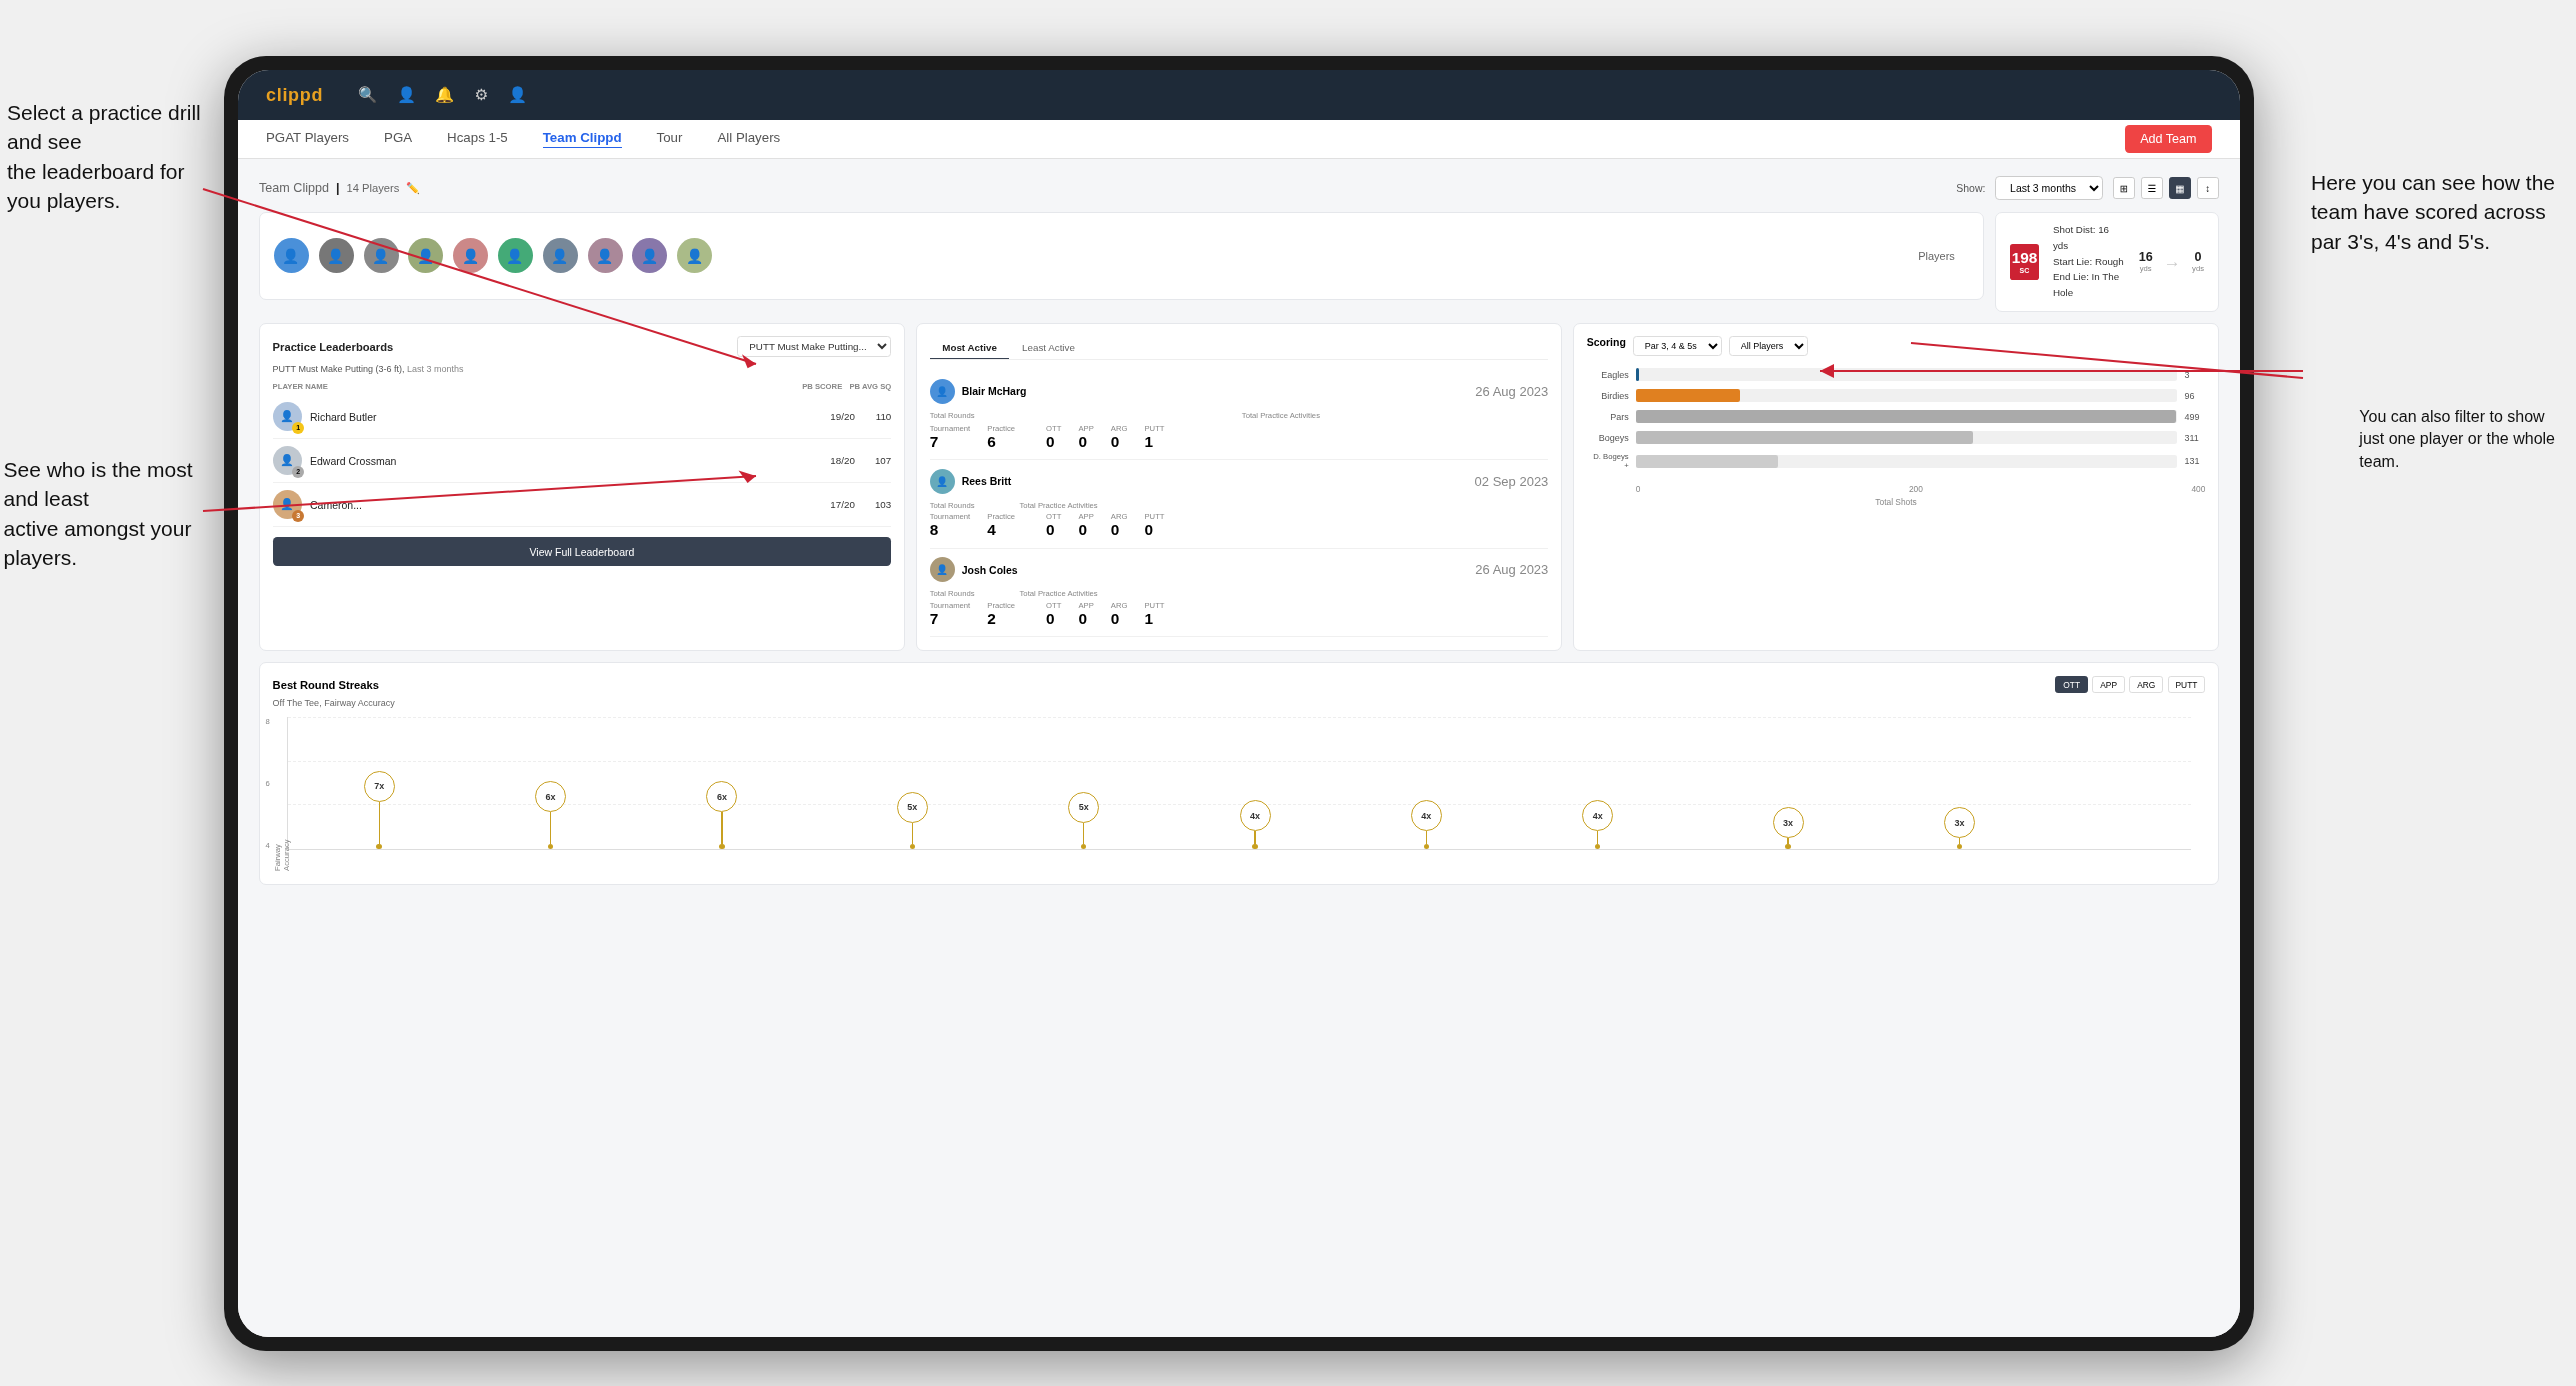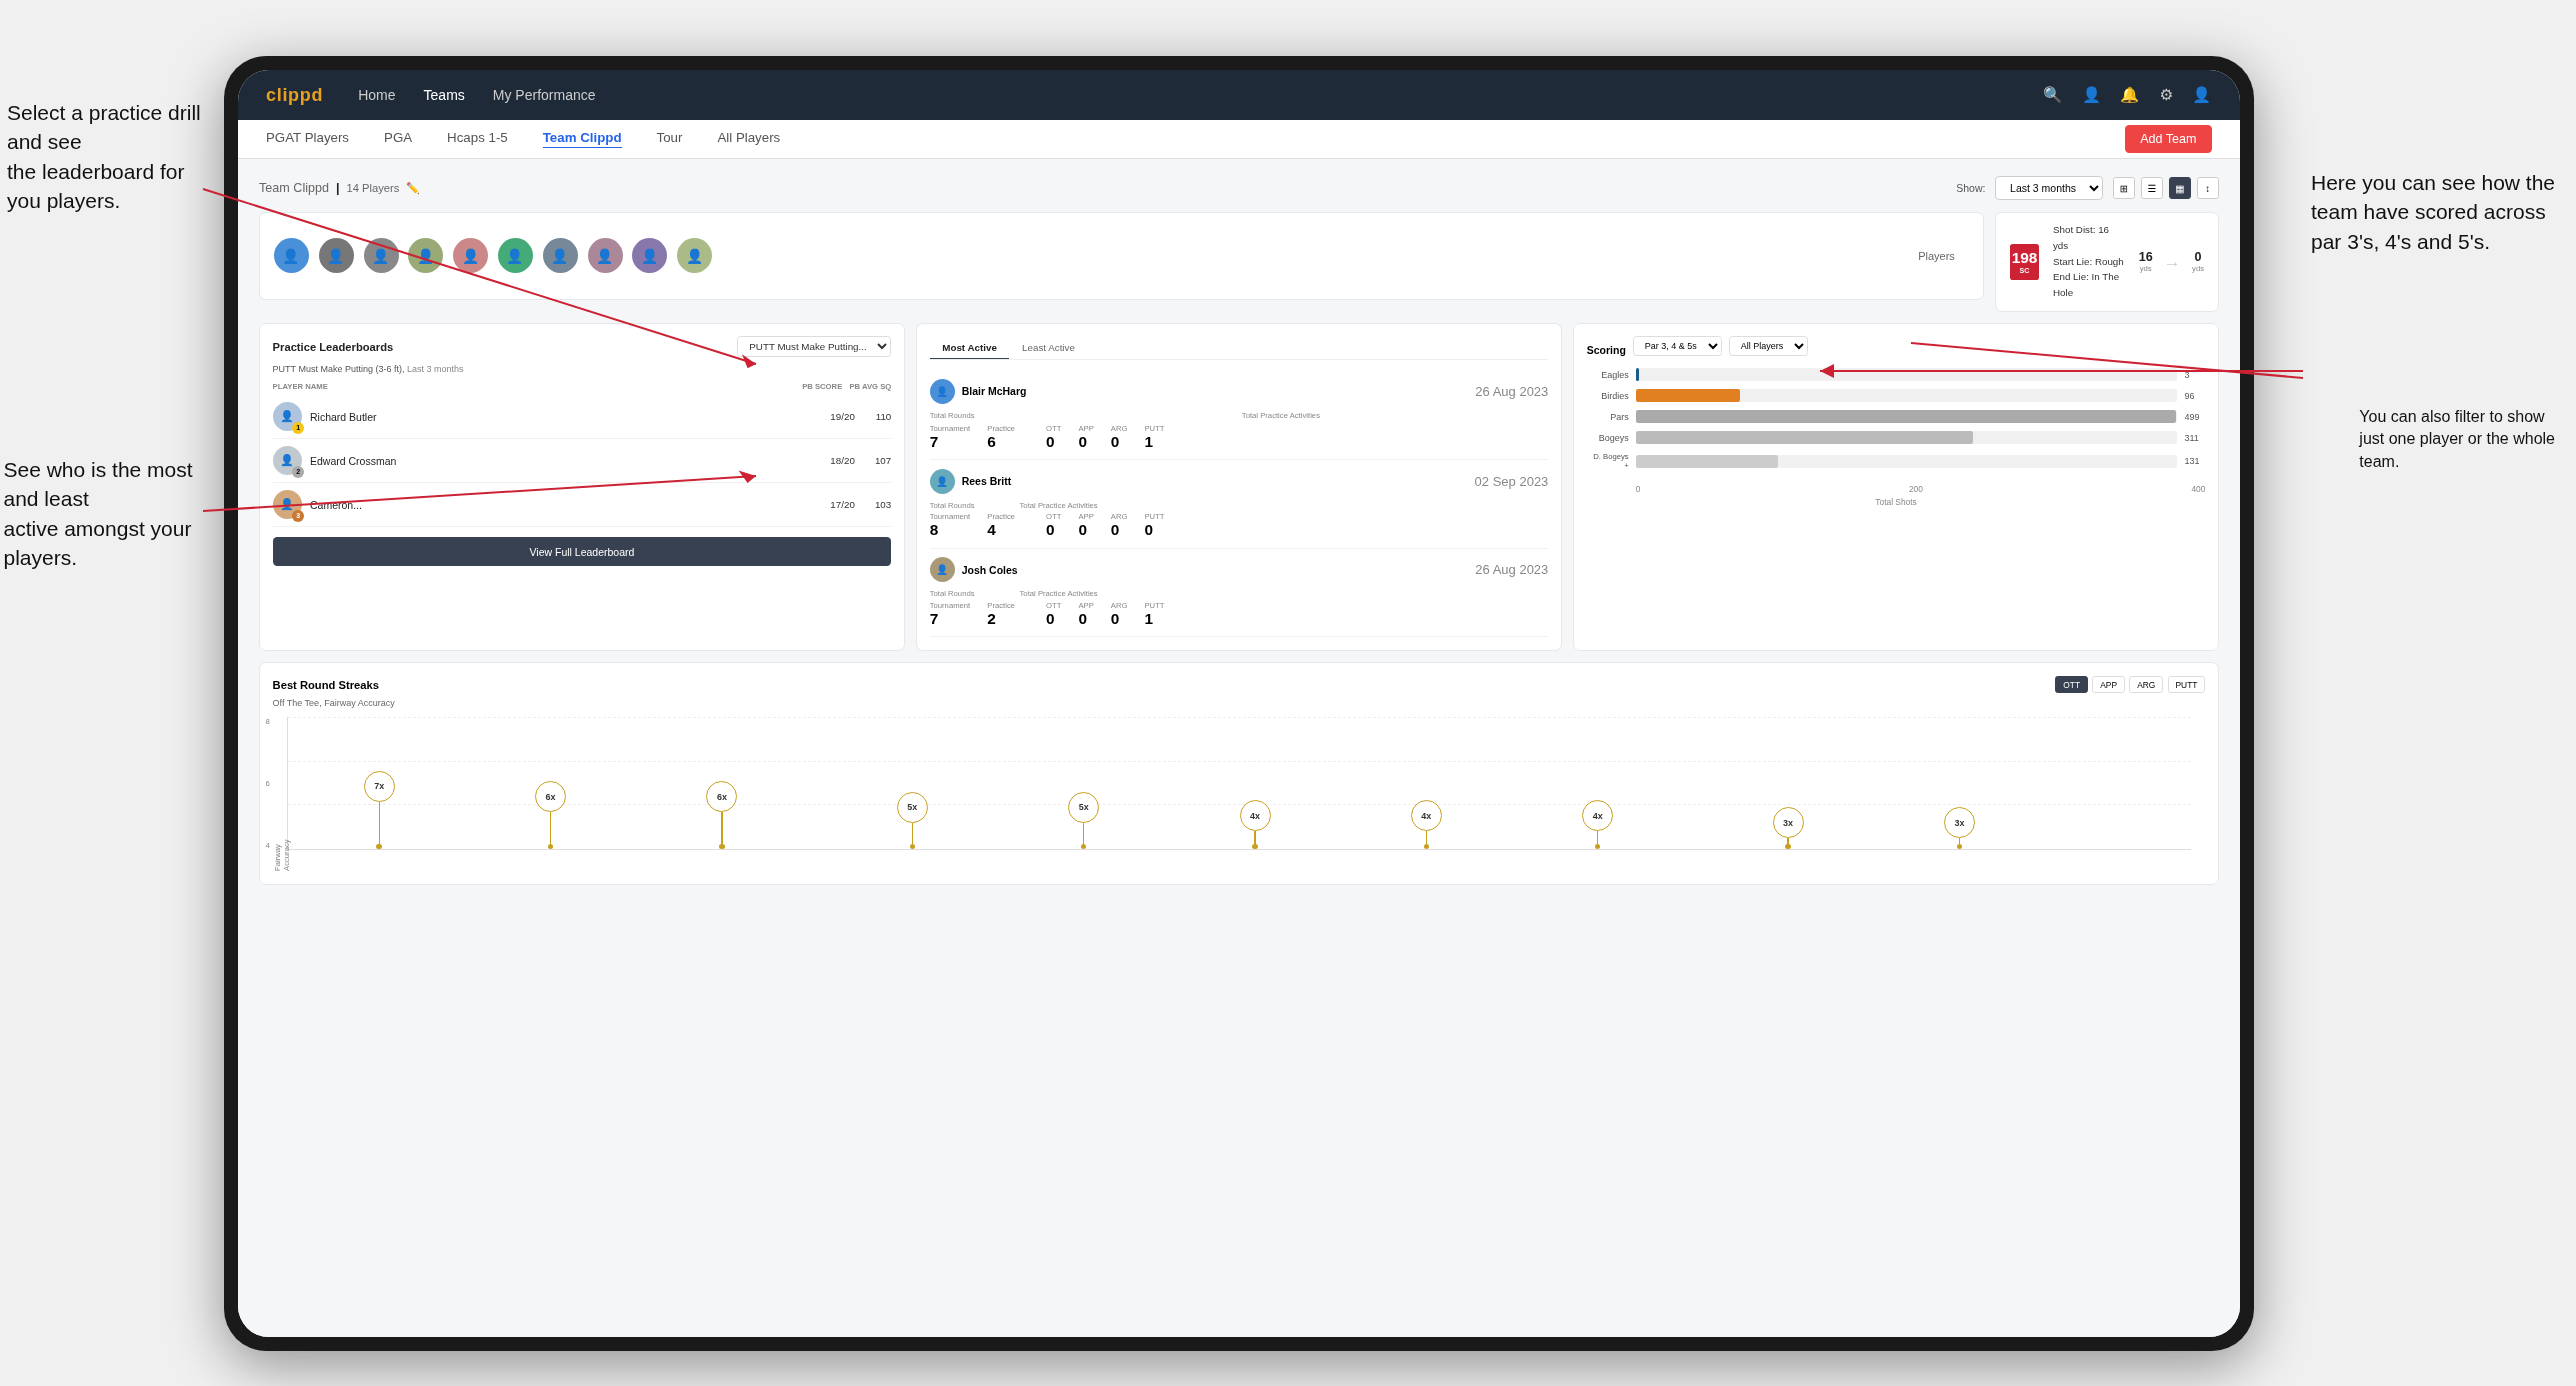--- a/index.html
+++ b/index.html
@@ -341,21 +341,21 @@
     .activity-stats {
       display: grid;
       grid-template-columns: repeat(6, 1fr);
       gap: 5.6px;
     }
     .stat-label { font-size: 7.7px; color: #888; margin-bottom: 1.4px; }
 
     
     .scoring-header {
       display: flex;
-      align-items: flex-end;
+      align-items: flex-start;
       gap: 7px;
       margin-bottom: 9.8px;
     }
     .scoring-title { font-size: 10.5px; font-weight: 600; }
     .scoring-filter {
       font-size: 9px;
       border: 0.7px solid #ddd;
       border-radius: 3.5px;
       padding: 2.8px 7px;
       background: #fff;
@@ -435,25 +435,20 @@
     }
   </style>
 </head>
 <body>
 
 <div class="tablet-frame">
   <div class="tablet-screen">
 
     <nav class="top-nav">
       <span class="nav-logo">clippd</span>
-      <div class="nav-links">
-        <span class="nav-link">Home</span>
-        <span class="nav-link active">Teams</span>
-        <span class="nav-link">My Performance</span>
-      </div>
       <div class="nav-icons">
         <span class="nav-icon">🔍</span>
         <span class="nav-icon">👤</span>
         <span class="nav-icon">🔔</span>
         <span class="nav-icon">⚙</span>
         <span class="nav-icon">👤</span>
       </div>
     </nav>
 
     <div class="sub-nav">

